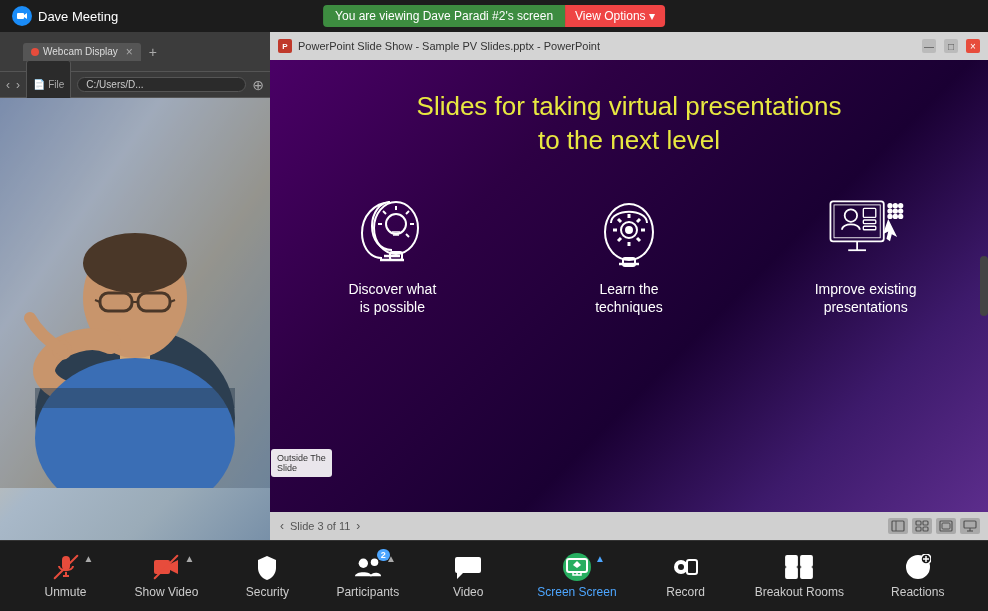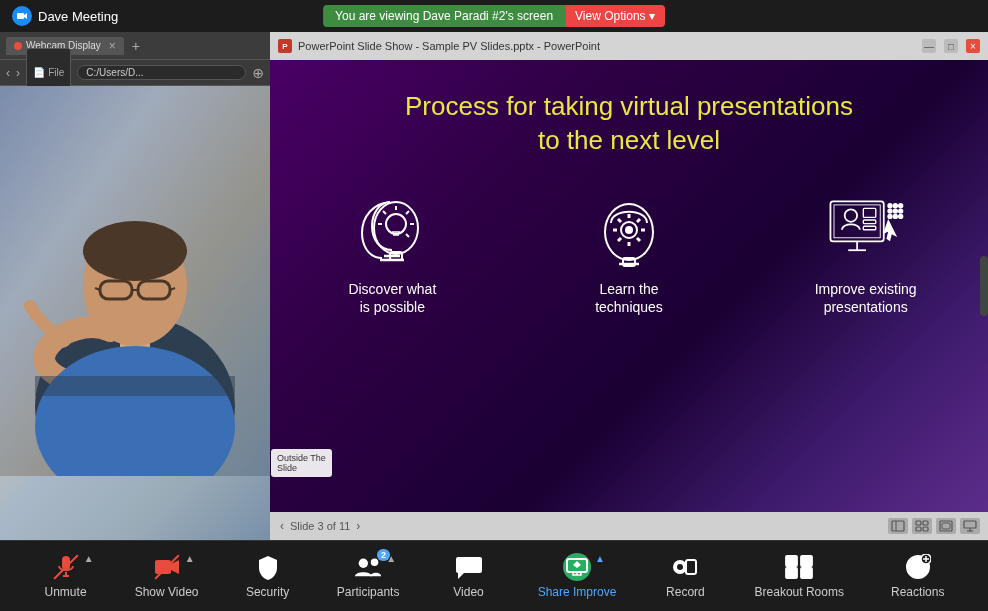--- a/index.html
+++ b/index.html
@@ -94,25 +94,25 @@
       flex-shrink: 0;
     }
     #browser-window {
       width: 100%;
       height: 100%;
       background: #2b2b2b;
       display: flex;
       flex-direction: column;
     }
     #browser-toolbar {
-      height: 28px;
+      height: 40px;
       background: #3c3c3c;
       display: flex;
       align-items: center;
-      padding: 0 6px;
+      padding: 0 23px;
       gap: 4px;
       border-bottom: 1px solid #555;
     }
     #browser-toolbar .tab-area {
       display: flex;
       align-items: center;
       gap: 4px;
       flex: 1;
     }
     #browser-toolbar .tab {
@@ -554,21 +554,21 @@
         <div class="ppt-icon">P</div>
         <span class="ppt-title-text">PowerPoint Slide Show - Sample PV Slides.pptx - PowerPoint</span>
         <div class="window-controls">
           <div class="win-ctrl">—</div>
           <div class="win-ctrl">□</div>
           <div class="win-ctrl" style="background:#e74c3c;color:white;">×</div>
         </div>
       </div>
 
       <div id="slide-content">
-        <div id="slide-title" style="white-space:pre-line;">Process for taking virtual presentations
+        <div id="slide-title" style="white-space:pre-line;">Slides for taking virtual presentations
 to the next level</div>
 
         <div id="slide-icons-row">
 
           <div class="slide-item">
             <div class="slide-item-icon">
               <svg width="80" height="80" viewBox="0 0 80 80" fill="none" stroke="white" stroke-width="2">
 
                 <path d="M30 70 C15 70 10 55 10 45 C10 28 22 15 38 14 C28 14 20 25 20 38 C20 52 28 62 40 62" fill="none"></path>
                 <path d="M28 72 L52 72" stroke="white" stroke-width="2.5"></path>
@@ -778,21 +778,21 @@
         <svg width="22" height="18" viewBox="0 0 22 18" fill="white">
           <rect x="1" y="1" width="20" height="13" rx="2" fill="none" stroke="white" stroke-width="2"></rect>
           <polygon points="11,3 11,10 7,7 11,3"></polygon>
           <polygon points="11,3 15,7 11,10 11,3" fill="white"></polygon>
           <path d="M7 14 L7 17 L15 17 L15 14" stroke="white" stroke-width="1.5" fill="none"></path>
           <line x1="11" y1="14" x2="11" y2="17" stroke="white" stroke-width="1.5"></line>
         </svg>
       </div>
       <span class="chevron-up" style="color:#4da6ff;">▲</span>
     </div>
-    <span class="toolbar-label" style="color:#4da6ff;">Share Improve</span>
+    <span class="toolbar-label" style="color:#4da6ff;">Screen Screen</span>
   </div>
 
   <div class="toolbar-item">
     <div class="icon-area">
       <div class="toolbar-icon">
         <svg width="26" height="22" viewBox="0 0 26 22" fill="white">
           <circle cx="8" cy="11" r="7"></circle>
           <rect x="14" y="4" width="10" height="14" rx="2" fill="none" stroke="white" stroke-width="2"></rect>
           <circle cx="8" cy="11" r="3" fill="#1c1c1c"></circle>
         </svg>

